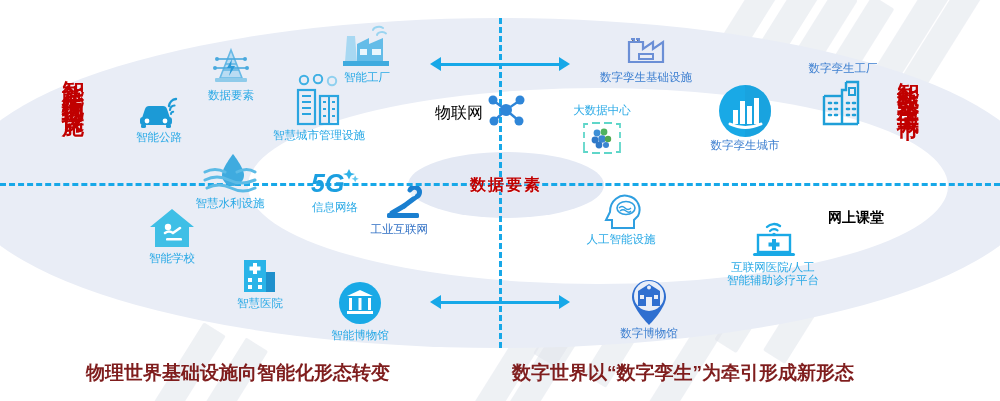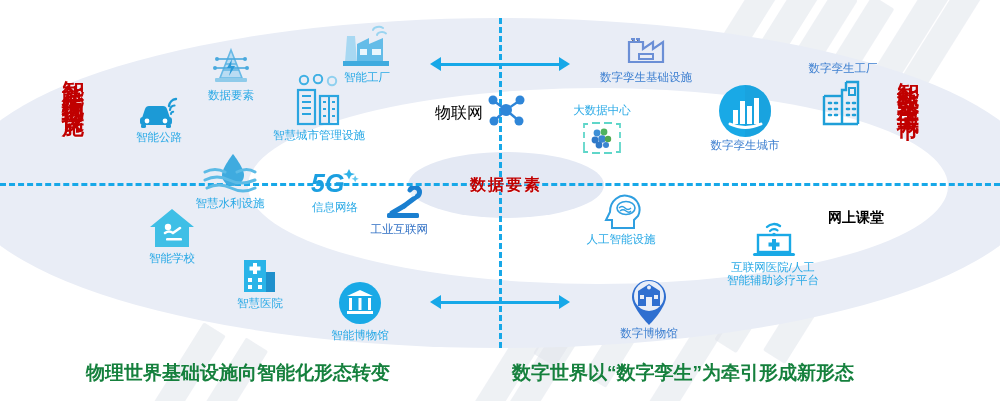--- a/index.html
+++ b/index.html
@@ -82,21 +82,21 @@
   .lbl.dark{color:#3d7fd0;}
   .lbl.deep{color:#2f6fc4;}
   .free-lbl{
     position:absolute;white-space:pre;text-align:center;
     font-size:14px;line-height:1.15;font-weight:bold;
   }
 
   
   .caption{
     position:absolute;top:360px;
-    font-size:19px;font-weight:bold;color:#15803d;
+    font-size:19px;font-weight:bold;color:#7f1d1d;
     letter-spacing:0px;white-space:nowrap;text-align:right;
   }
   #caption-left{left:86px;}
   #caption-right{left:512px;}
 </style>
 </head>
 <body>
 
 <div id="stage">
 

